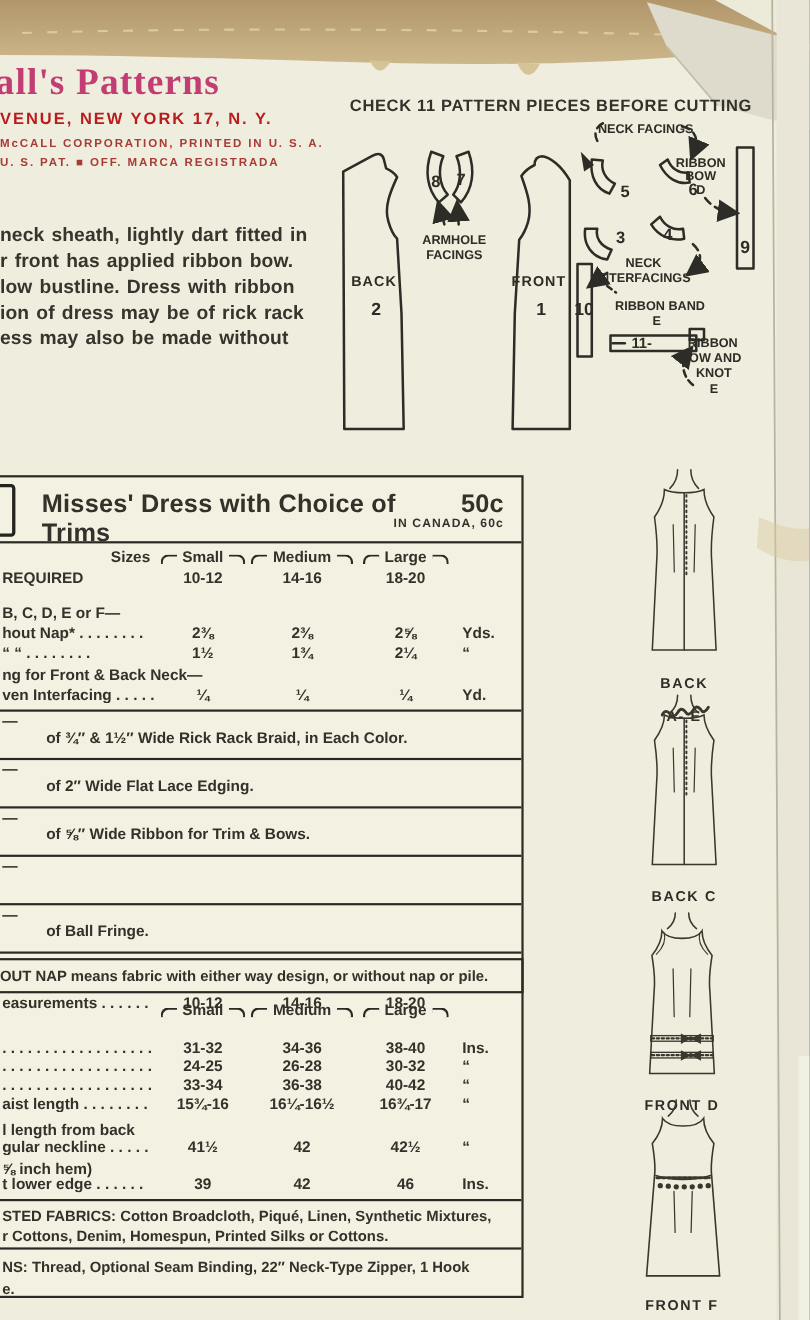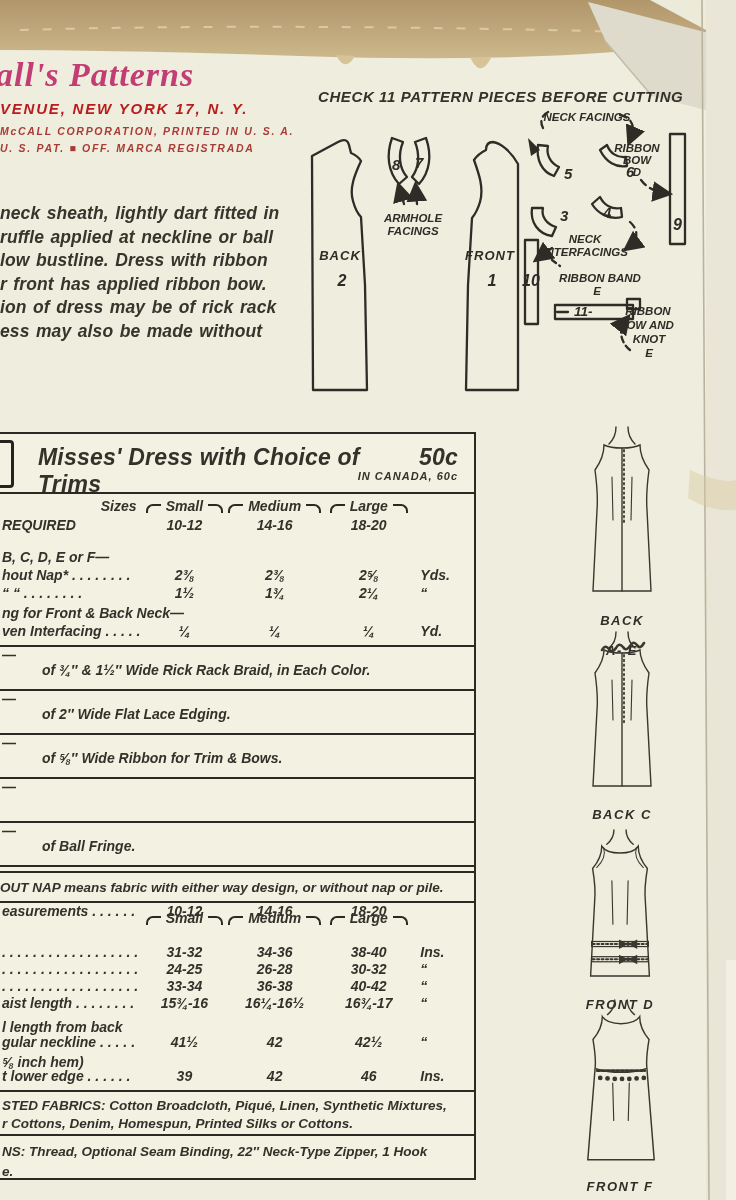--- a/index.html
+++ b/index.html
@@ -1,20 +1,20 @@
 <!DOCTYPE html>
 <html><head>
 <meta charset="utf-8">
 <style>
   html,body{margin:0;padding:0;background:#777;}
   .page{position:relative;width:736px;height:1200px;margin:0 auto;overflow:hidden;
         background:#efeddd;font-family:"Liberation Sans",sans-serif;color:#33312a;}
   .abs{position:absolute;}
   .tex{position:absolute;left:0;top:0;z-index:0;pointer-events:none;}
-  .content{position:absolute;left:0;top:0;width:612px;height:1200px;z-index:1;font-style:italic;}
+  .content{position:absolute;left:0;top:0;width:612px;height:1200px;z-index:1;}
 
   
   .brand{left:-4px;top:56px;font-family:"Liberation Serif",serif;font-weight:bold;
          font-size:34px;color:#c23d74;letter-spacing:1px;white-space:nowrap;}
   .address{left:0;top:100px;font-size:15px;font-weight:bold;color:#b91c1c;letter-spacing:1.8px;white-space:nowrap;}
   .corp{left:0;top:125px;font-size:10.5px;font-weight:bold;color:#a93b36;letter-spacing:1.7px;white-space:nowrap;}
   .pat{left:0;top:142px;font-size:10.5px;font-weight:bold;color:#a93b36;letter-spacing:1.7px;white-space:nowrap;}
   .check-title{left:318px;top:88px;font-size:15px;font-weight:bold;letter-spacing:.6px;white-space:nowrap;}
 
   
@@ -165,23 +165,22 @@
       <text x="297" y="195" font-size="11.5" text-anchor="middle">E</text>
       <text x="274" y="216" font-size="13.5">11-</text>
       <text x="348" y="215" font-size="11.5" text-anchor="middle">RIBBON</text>
       <text x="346" y="229" font-size="11.5" text-anchor="middle">BOW AND</text>
       <text x="349" y="243" font-size="11.5" text-anchor="middle">KNOT</text>
       <text x="349" y="257" font-size="11.5" text-anchor="middle">E</text>
     </svg>
 
     <div class="abs desc">
       <div>neck sheath, lightly dart fitted in</div>
-      <div>ruffle applied at neckline or ball</div>
+      <div>r front has applied ribbon bow.</div>
       <div>low bustline. Dress with ribbon</div>
-      <div>r front has applied ribbon bow.</div>
       <div>ion of dress may be of rick rack</div>
       <div>ess may also be made without</div>
     </div>
 
     <div class="abs tablebox">
       <div class="tb numbox-sliver"></div>
 
       <div class="tb titlerow">
         <span>Misses' Dress with Choice of Trims</span>
         <span>50c</span>

